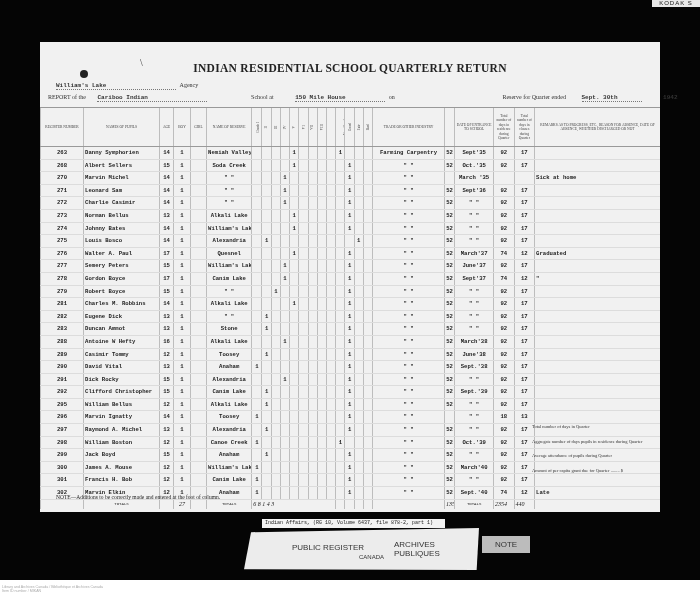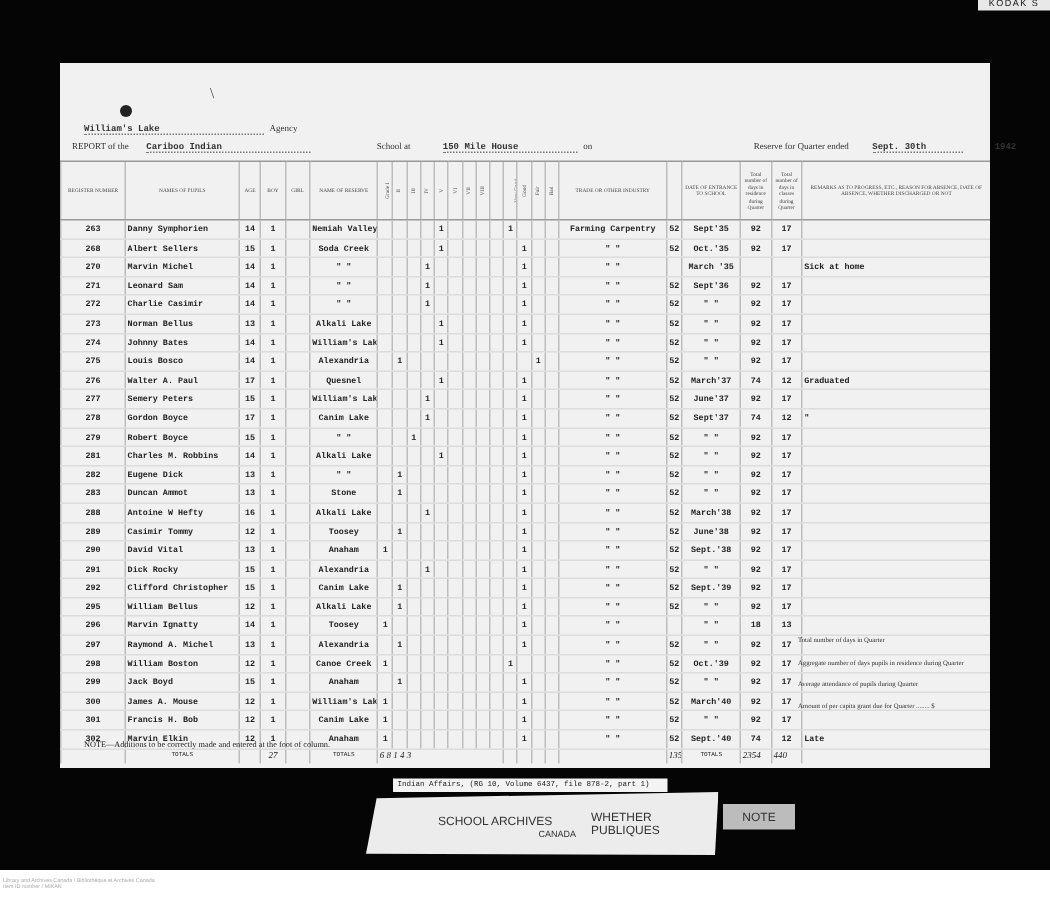--- a/index.html
+++ b/index.html
@@ -34,20 +34,21 @@
   .white-bottom{position:absolute;left:0;top:580px;width:700px;height:18px;background:#fff;}
 </style>
 </head>
 <body>
 
 <div class="corner-tag">KODAK S</div>
 
 <div class="sheet">
   <div class="hole"></div>
   <div class="mark">\</div>
+  <div class="title">INDIAN RESIDENTIAL SCHOOL QUARTERLY RETURN</div>
 
   <div class="hdrline" style="left:16px;top:40px;">
     <span class="val dots" style="width:120px;">William's Lake</span>
     <span class="lbl">Agency</span>
   </div>
 
   <div class="hdrline" style="left:8px;top:52px;">
     <span class="lbl">REPORT of the</span>
     <span class="val dots" style="width:110px;margin-left:8px;">Cariboo Indian</span>
     <span class="lbl" style="margin-left:40px;">School at</span>
@@ -901,22 +902,22 @@
     <div>Aggregate number of days pupils in residence during Quarter</div>
     <div>Average attendance of pupils during Quarter</div>
     <div><span>Amount of per capita grant due for Quarter</span> ........ <span>$</span></div>
   </div>
 
   <div class="note">NOTE—Additions to be correctly made and entered at the foot of column.</div>
 </div>
 
 <div class="label-strip">Indian Affairs, (RG 10, Volume 6437, file 878-2, part 1)</div>
 <div class="stamp">
-  <span class="s1">SCHOOL ARCHIVES</span>
-  <span class="s2">WHETHER PUBLIQUES</span>
+  <span class="s1">PUBLIC REGISTER</span>
+  <span class="s2">ARCHIVES PUBLIQUES</span>
   <span class="s3">CANADA</span>
 </div>
 <div class="copy-tag">NOTE</div>
 
 <div class="white-bottom"></div>
 <div class="credit">
   <div>Library and Archives Canada / Bibliothèque et Archives Canada</div>
   <div>Item ID number / MIKAN</div>
 </div>
 

